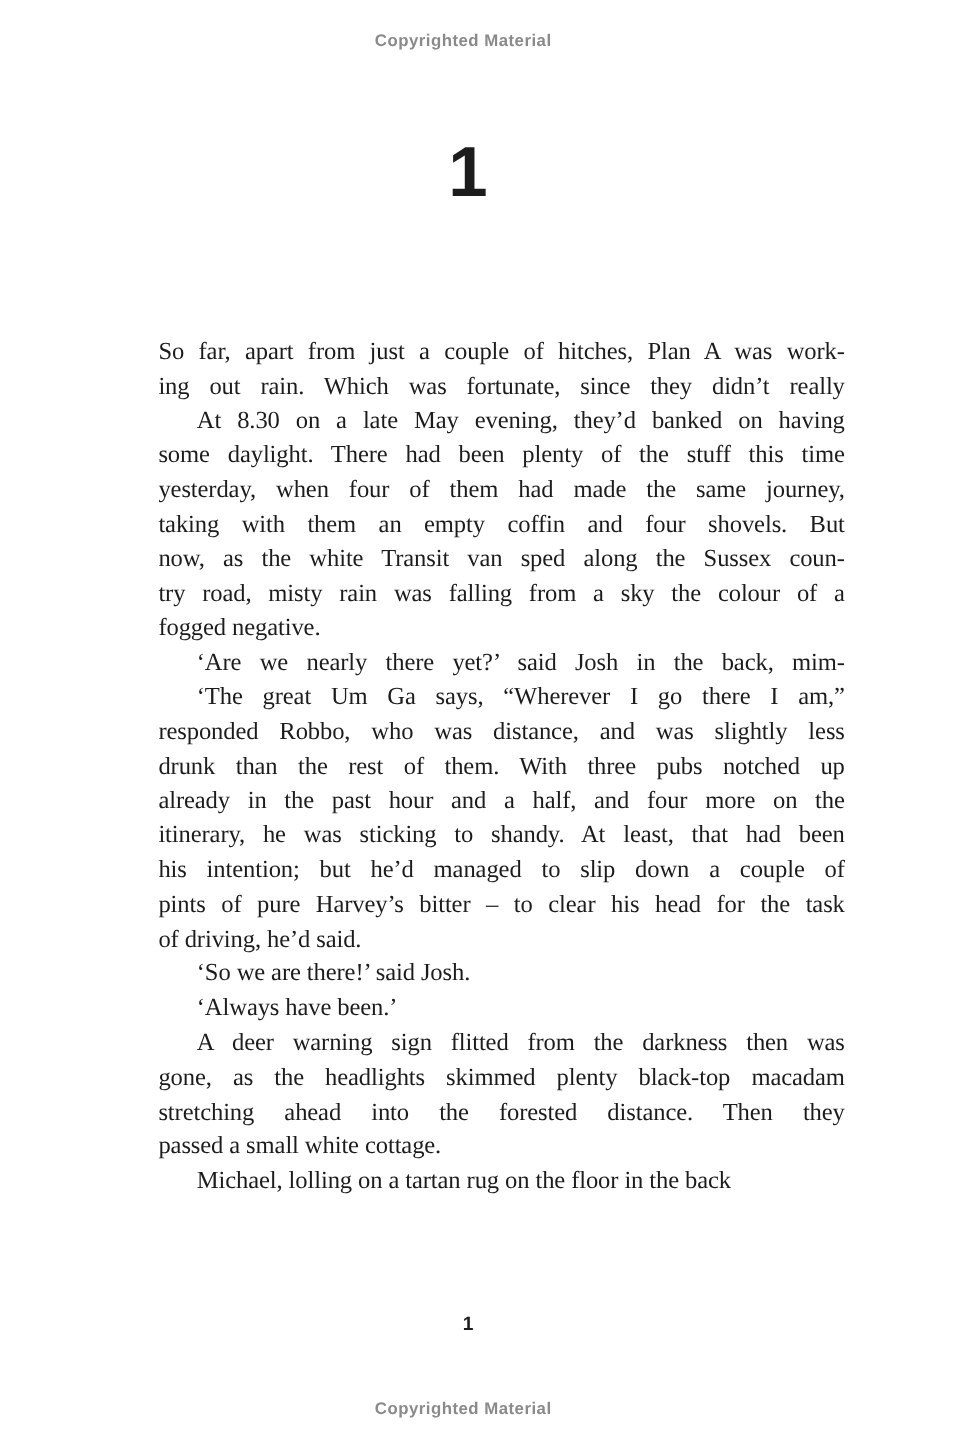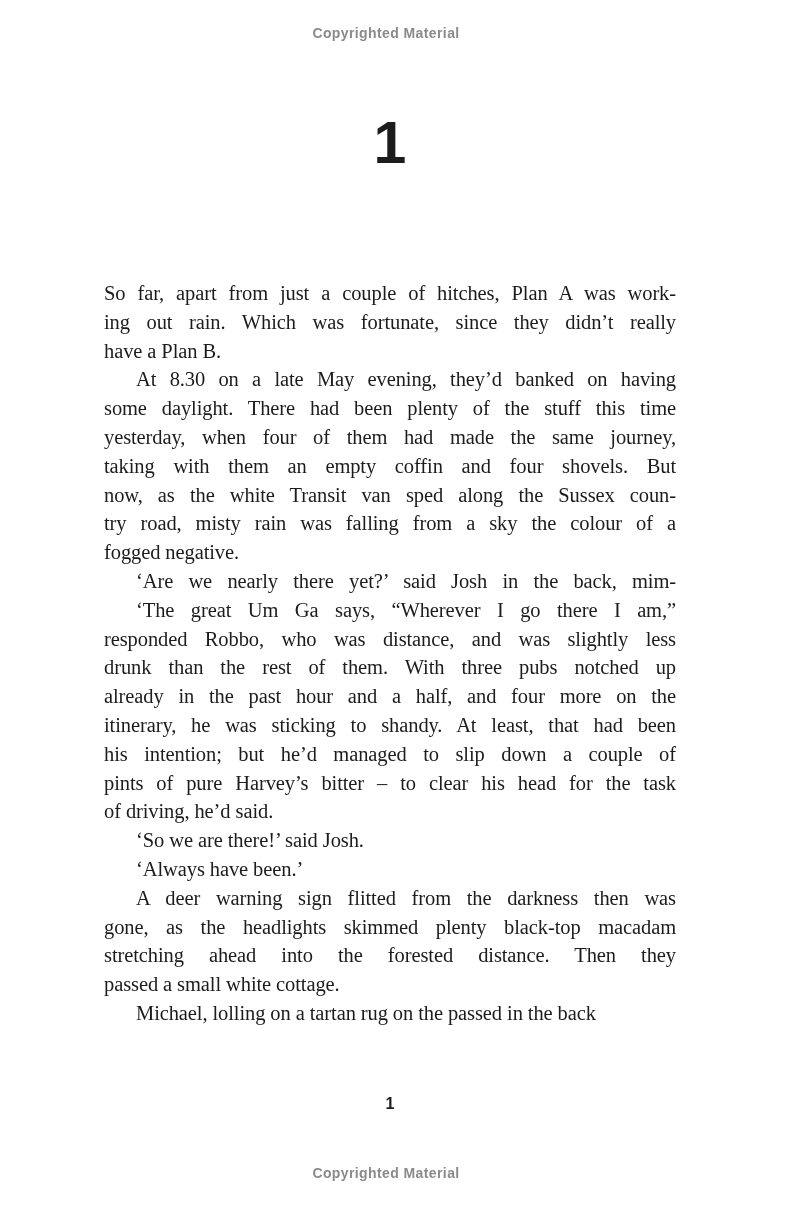--- a/index.html
+++ b/index.html
@@ -47,20 +47,21 @@
     line-height: 28.8px;
     letter-spacing: -0.1px;
   }
   .paragraph { margin: 0; }
   .line {
     width: 100%;
     box-sizing: border-box;
     white-space: nowrap;
     text-align: justify;
     text-align-last: justify;
+    margin-left: 28px;
   }
   .line.final { text-align-last: left; }
   .line.indent { padding-left: 32px; font-family: Liberation Serif, serif; }
   .page-number {
     position: absolute;
     top: 1094px;
     left: 104px;
     width: 572px;
     text-align: center;
     font-family: "Liberation Sans", sans-serif;
@@ -74,21 +75,20 @@
 <body>
 
 <div class="watermark top">Copyrighted Material</div>
 
 <div class="chapter">1</div>
 
 <div class="body-text">
     <div class="paragraph">
       <div class="line">So far, apart from just a couple of hitches, Plan A was work-</div>
       <div class="line">ing out rain. Which was fortunate, since they didn’t really</div>
-      <div class="line final">have a Plan B.</div>
     </div>
     <div class="paragraph">
       <div class="line indent">At 8.30 on a late May evening, they’d banked on having</div>
       <div class="line">some daylight. There had been plenty of the stuff this time</div>
       <div class="line">yesterday, when four of them had made the same journey,</div>
       <div class="line">taking with them an empty coffin and four shovels. But</div>
       <div class="line">now, as the white Transit van sped along the Sussex coun-</div>
       <div class="line">try road, misty rain was falling from a sky the colour of a</div>
       <div class="line final">fogged negative.</div>
     </div>
@@ -111,19 +111,19 @@
     <div class="paragraph">
       <div class="line final indent">‘Always have been.’</div>
     </div>
     <div class="paragraph">
       <div class="line indent">A deer warning sign flitted from the darkness then was</div>
       <div class="line">gone, as the headlights skimmed plenty black-top macadam</div>
       <div class="line">stretching ahead into the forested distance. Then they</div>
       <div class="line final">passed a small white cottage.</div>
     </div>
     <div class="paragraph">
-      <div class="line final indent">Michael, lolling on a tartan rug on the passed in the back</div>
+      <div class="line final indent">Michael, lolling on a tartan rug on the floor in the back</div>
     </div>
   </div>
 
 <div class="page-number">1</div>
 
 <div class="watermark bottom">Copyrighted Material</div>
 
 </body></html>

